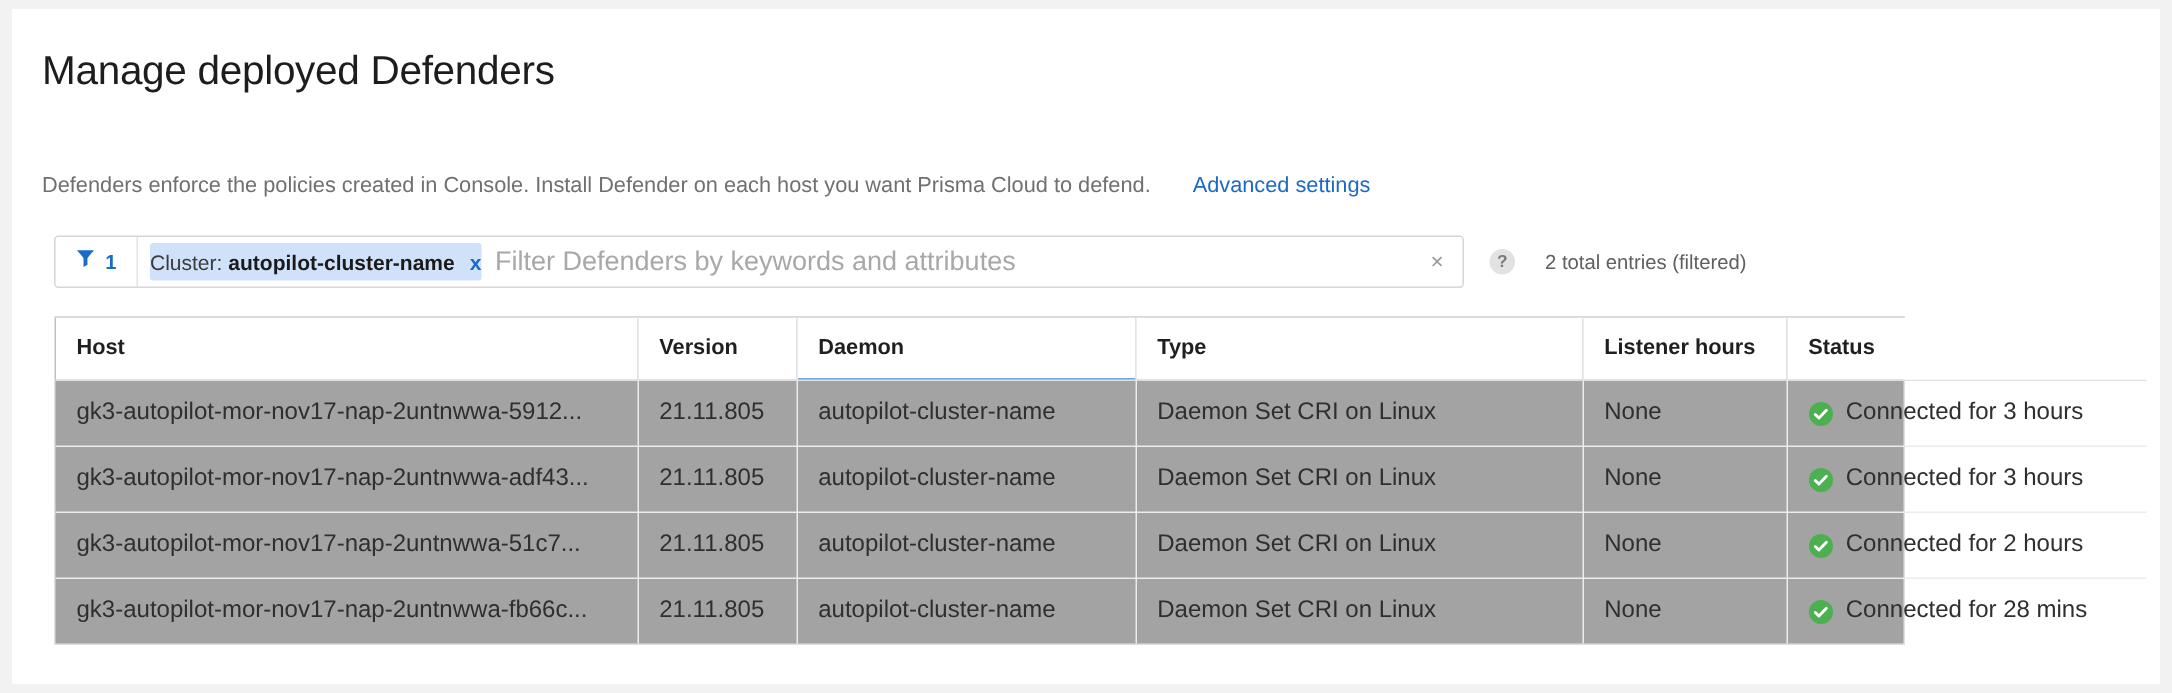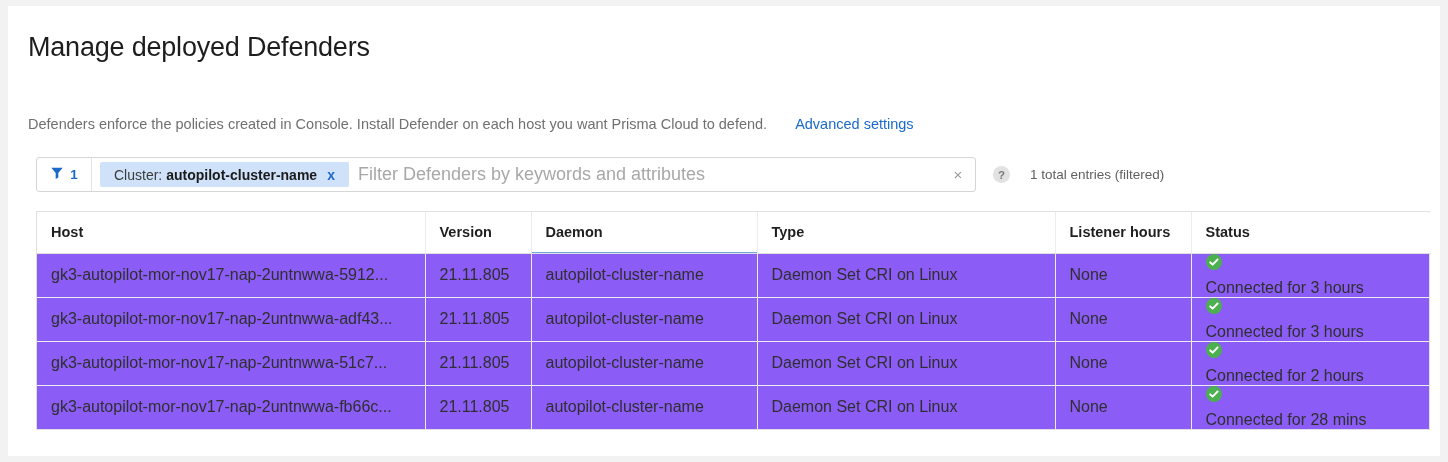--- a/index.html
+++ b/index.html
@@ -96,21 +96,21 @@
     flex: 1;
     min-width: 0;
     padding-left: 8px;
   }
   .chip {
     background: #cfe2fa;
     border-radius: 2px;
     height: 25px;
     display: inline-flex;
     align-items: center;
-    padding: 0 14px;
+    padding: 0 0;
     font-size: 14px;
     color: #2b2b2b;
     white-space: nowrap;
     cursor: default;
     flex: none;
   }
   .chip-key { color: #3b3b3b; }
   .chip-val { font-weight: 700; color: #1a1a1a; margin-left: 4px; }
   .chip-x {
     color: #1b6ac9;
@@ -166,24 +166,24 @@
     font-size: 13.5px;
     color: #606060;
     white-space: nowrap;
   }
 
   
   .table-wrap {
     position: absolute;
     left: 28px;
     top: 205px;
-    width: 1394px;
+    width: 1234px;
     border: 1px solid #e0e0e0;
     box-sizing: border-box;
-    background: #8b5cf6;
+    background: #a3a3a3;
   }
   table.defenders {
     border-collapse: collapse;
     table-layout: fixed;
     width: 100%;
   }
   table.defenders th,
   table.defenders td {
     text-align: left;
     padding: 0 14px;
@@ -227,23 +227,22 @@
 
   .col-host     { width: 388px; }
   .col-version  { width: 106px; }
   .col-cluster  { width: 226px; }
   .col-type     { width: 298px; }
   .col-listener { width: 136px; }
   .col-status   { width: 240px; }
 
   .status-cell {
     display: flex;
-    align-items: flex-start;
+    align-items: flex-end;
     gap: 9px;
-    flex-direction: column;
   }
   .status-icon { flex: none; display: block; }
   .status-text { color: #2f2f2f; }
 </style>
 </head>
 <body>
 
 <div class="page">
 
   <div class="header">
@@ -268,21 +267,21 @@
         <span class="chip-key">Cluster:</span>
         <span class="chip-val">autopilot-cluster-name</span>
         <span class="chip-x">x</span>
       </span>
       <input class="filter-input" type="text" placeholder="Filter Defenders by keywords and attributes" style="">
     </div>
     <div class="clear-x">×</div>
   </div>
 
   <div class="help-icon">?</div>
-  <div class="entries-label">1 total entries (filtered)</div>
+  <div class="entries-label">2 total entries (filtered)</div>
 
   <div class="table-wrap">
     <table class="defenders">
       <colgroup>
         <col class="col-host">
           <col class="col-version">
           <col class="col-cluster">
         <col class="col-type">
           <col class="col-listener">
           <col class="col-status">

